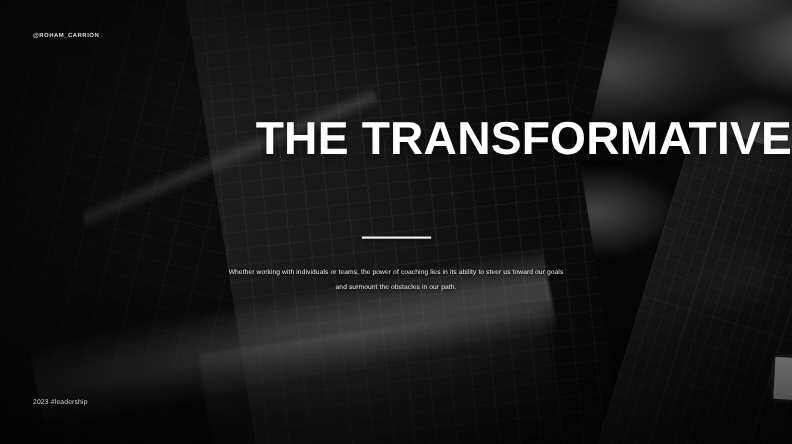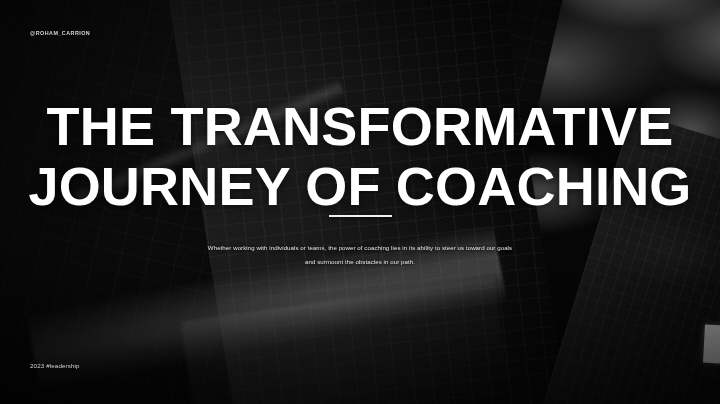--- a/index.html
+++ b/index.html
@@ -176,27 +176,28 @@
     text-shadow:0 1px 2px rgba(0,0,0,.9);
   }
 
   .titleBlock{
     position:absolute;
     left:0; right:0; top:96px;
     text-align:center;
   }
   .titleLine{
     display:block;
-    font-size:54px;
+    font-size:42px;
     line-height:60px;
     font-weight:700;
     color:#ffffff;
     letter-spacing:.004em;
     white-space:nowrap;
     text-shadow:0 2px 9px rgba(0,0,0,.62);
+    text-align:right;
   }
 
   .rule{
     position:absolute;
     left:50%; top:215px;
     width:63px; height:1.6px;
     margin-left:-31px;
     background:#f0f0f0;
     box-shadow:0 1px 3px rgba(0,0,0,.7);
   }
@@ -246,21 +247,20 @@
     <div class="grain"></div>
     <div class="vignette"></div>
   </div>
 
   <div class="content">
 
     <div class="handle">@ROHAM_CARRION</div>
 
     <div class="titleBlock">
       <span class="titleLine">THE TRANSFORMATIVE</span>
-      <span class="titleLine">JOURNEY OF COACHING</span>
     </div>
 
     <div class="rule"></div>
 
     <div class="subtitle">
       <span>Whether working with individuals or teams, the power of coaching lies in its ability to steer us toward our goals</span>
       <span>and surmount the obstacles in our path.</span>
     </div>
 
     <div class="footer">2023 #leadership</div>

